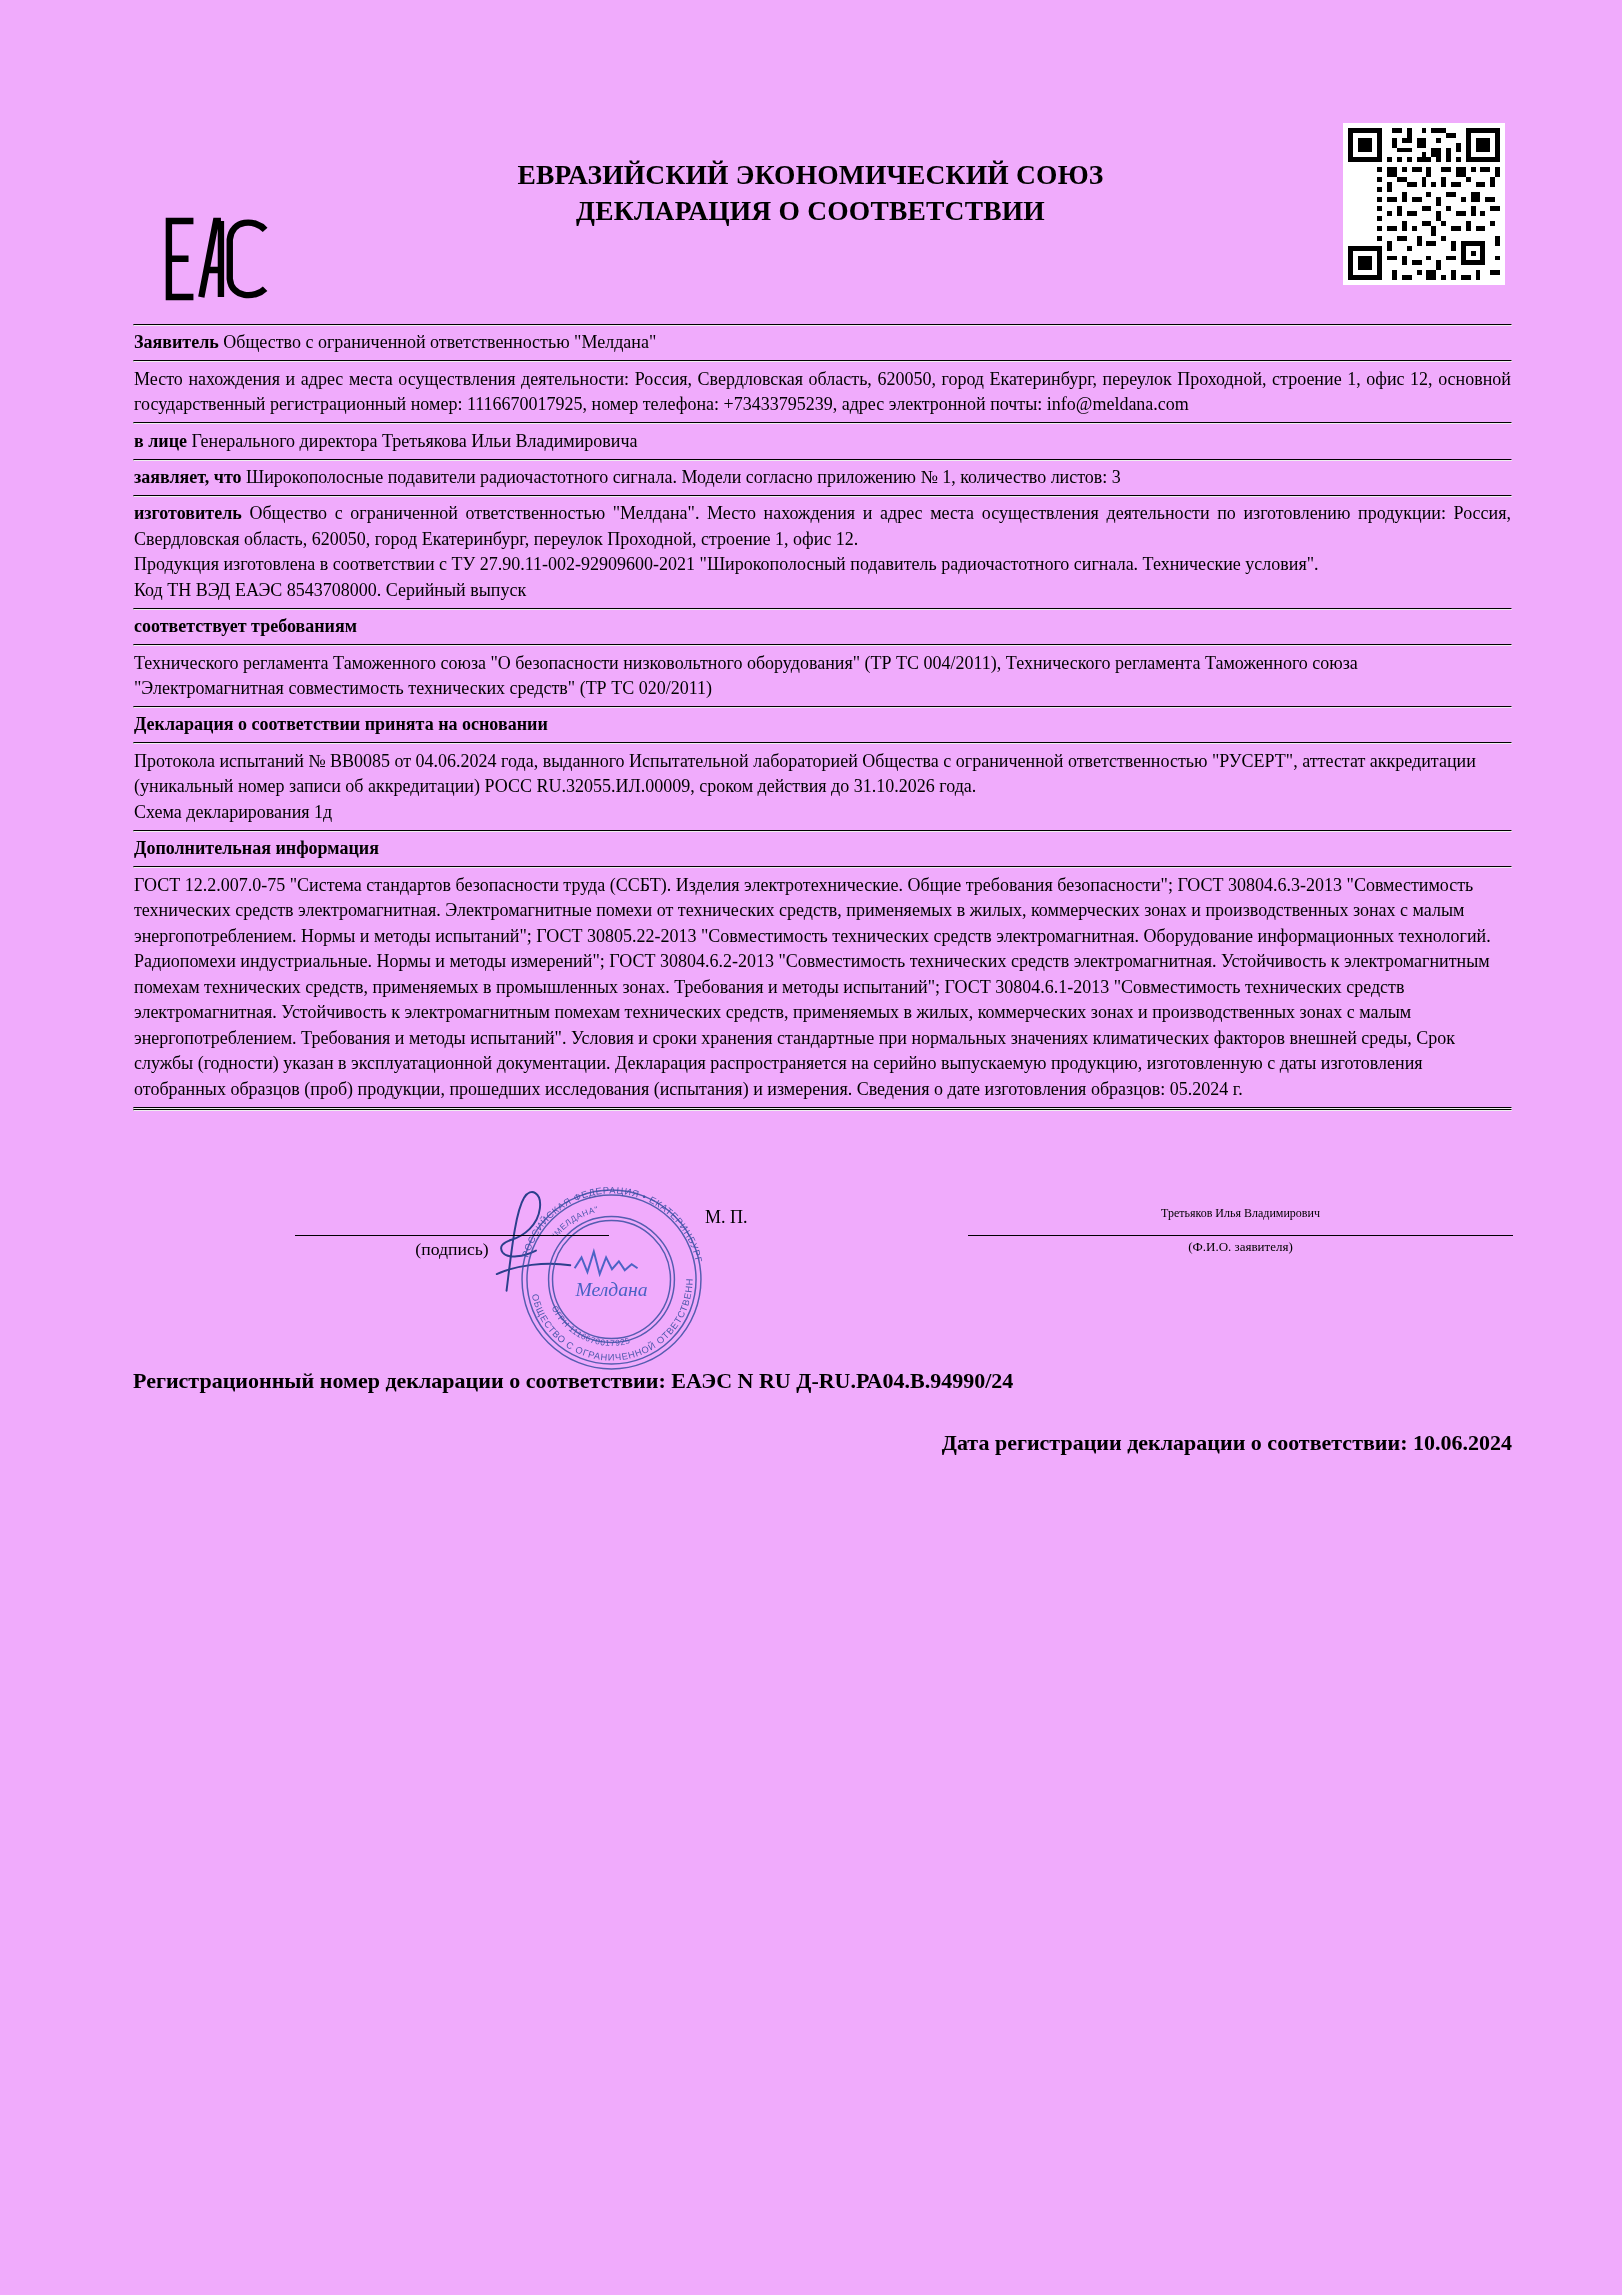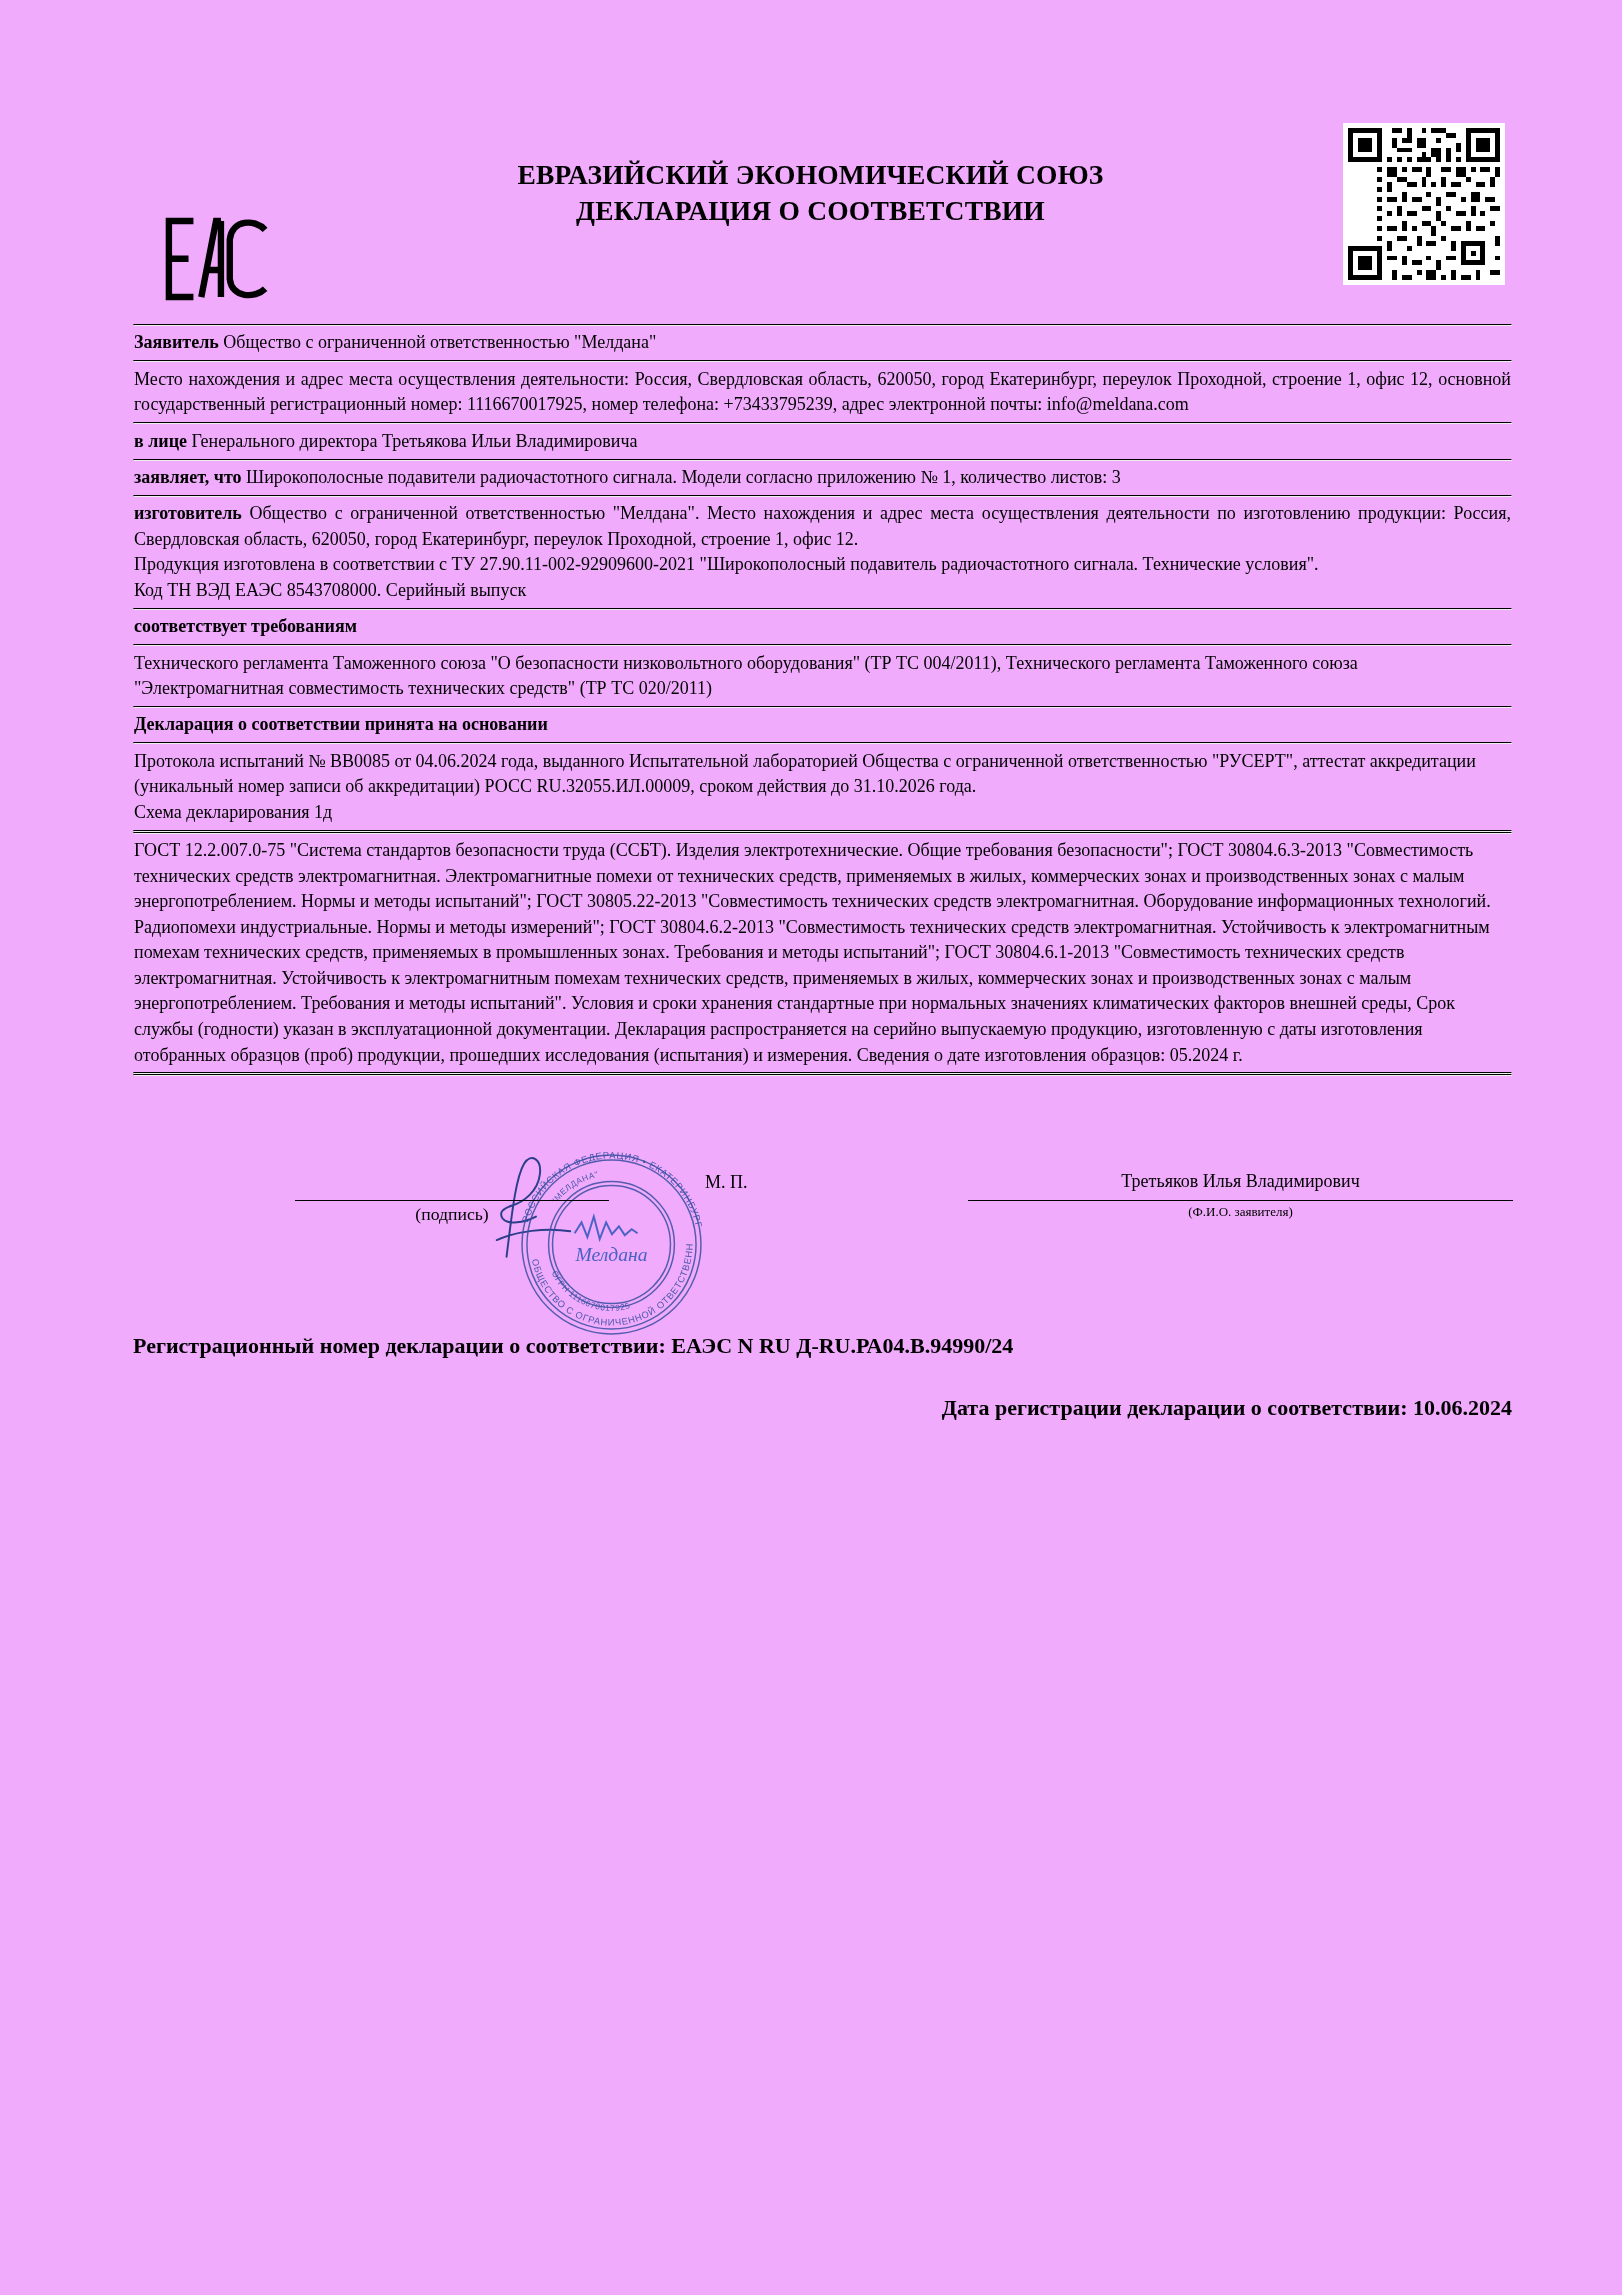--- a/index.html
+++ b/index.html
@@ -118,21 +118,21 @@
     width: 545px;
     text-align: center;
     font-size: 13px;
   }
   .sig-name {
     position: absolute;
     left: 835px;
     top: 57px;
     width: 545px;
     text-align: center;
-    font-size: 18px;
+    font-size: 12px;
   }
   .mp {
     position: absolute;
     left: 572px;
     top: 58px;
     font-size: 18px;
   }
   .stamp {
     position: absolute;
     left: 363px;
@@ -364,20 +364,23 @@
       <p><b>Декларация о соответствии принята на основании</b></p>
     </div>
 
     <hr class="rule">
     <div class="sec">
       <p>Протокола испытаний № ВВ0085 от 04.06.2024 года, выданного Испытательной лабораторией Общества с ограниченной ответственностью "РУСЕРТ", аттестат аккредитации (уникальный номер записи об аккредитации) РОСС RU.32055.ИЛ.00009, сроком действия до 31.10.2026 года.</p>
       <p>Схема декларирования 1д</p>
     </div>
 
     <hr class="rule">
+    <div class="sec">
+      <p><b>Дополнительная информация</b></p>
+    </div>
 
     <hr class="rule">
     <div class="sec">
       <p>ГОСТ 12.2.007.0-75  "Система стандартов безопасности труда (ССБТ). Изделия электротехнические. Общие требования безопасности"; ГОСТ 30804.6.3-2013  "Совместимость технических средств электромагнитная. Электромагнитные помехи от технических средств, применяемых в жилых, коммерческих зонах и производственных зонах с малым энергопотреблением. Нормы и методы испытаний"; ГОСТ 30805.22-2013 "Совместимость технических средств электромагнитная. Оборудование информационных технологий. Радиопомехи индустриальные. Нормы и методы измерений"; ГОСТ 30804.6.2-2013  "Совместимость технических средств электромагнитная. Устойчивость к электромагнитным помехам технических средств, применяемых в промышленных зонах. Требования и методы испытаний"; ГОСТ 30804.6.1-2013 "Совместимость технических средств электромагнитная. Устойчивость к электромагнитным помехам технических средств, применяемых в жилых, коммерческих зонах и производственных зонах с малым энергопотреблением. Требования и методы испытаний". Условия и сроки хранения стандартные при нормальных значениях климатических факторов внешней среды, Срок службы (годности) указан в эксплуатационной документации. Декларация распространяется на серийно выпускаемую продукцию, изготовленную с даты изготовления отобранных образцов (проб) продукции, прошедших исследования (испытания) и измерения. Сведения о дате изготовления образцов: 05.2024 г.</p>
     </div>
 
     <hr class="rule">
     <hr class="rule">
   </div>
 

